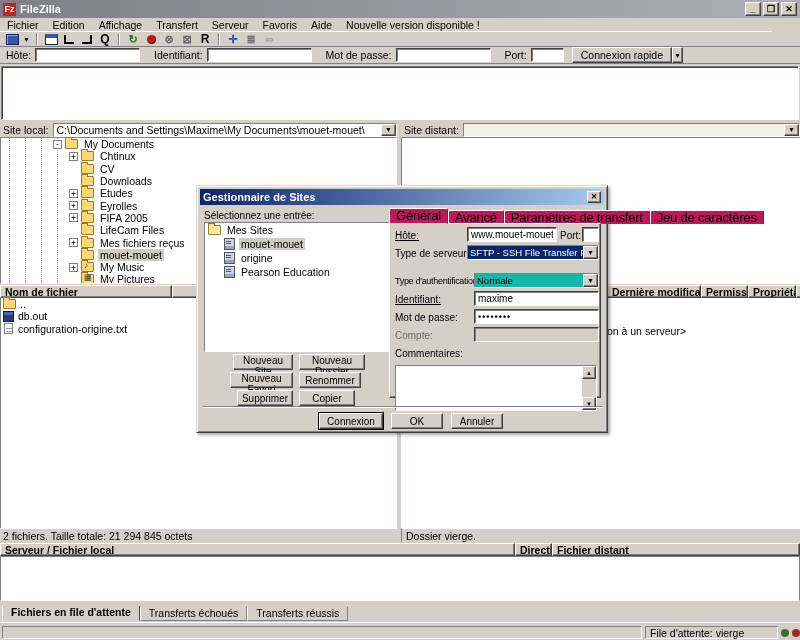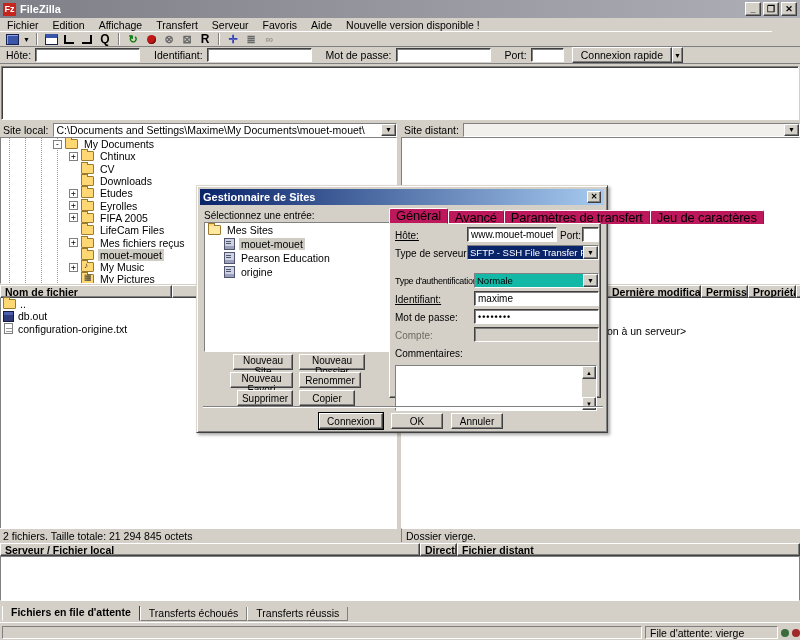--- a/index.html
+++ b/index.html
@@ -317,21 +317,21 @@
   </div>
 
   <div class="list-r">
     <span class="remote-msg">&lt;Pas de connexion à un serveur&gt;</span>
   </div>
 
   <div class="pstat-l">2 fichiers. Taille totale: 21 294 845 octets</div>
   <div class="pstat-r">Dossier vierge.</div>
 
   <div class="qhdr">
-    <div class="hcell raised" style="width:420px">Serveur / Fichier local</div>
+    <div class="hcell raised" style="width:515px">Serveur / Fichier local</div>
     <div class="hcell raised" style="width:37px">Direction</div>
     <div class="hcell raised hfill">Fichier distant</div>
   </div>
   <div class="qbody"></div>
 
   <div class="tabsrow">
     <div class="btab active">Fichiers en file d'attente</div>
     <div class="btab">Transferts échoués</div>
     <div class="btab">Transferts réussis</div>
   </div>
@@ -355,25 +355,25 @@
       <div class="trow" style="padding-left:3px">
           <span class="fold" style="background:#ffe9a0"></span>
           <span class="tlabel">Mes Sites</span>
         </div>
       <div class="trow" style="padding-left:18px">
           <span class="srv"></span>
           <span class="tlabel sel-inactive">mouet-mouet</span>
         </div>
       <div class="trow" style="padding-left:18px">
           <span class="srv"></span>
-          <span class="tlabel">Pearson Education</span>
+          <span class="tlabel">origine</span>
         </div>
       <div class="trow" style="padding-left:18px">
           <span class="srv"></span>
-          <span class="tlabel">origine</span>
+          <span class="tlabel">Pearson Education</span>
         </div>
     </div>
 
     <button class="btn dlg-btn" style="left:36px;top:168px;width:60px">Nouveau Site</button>
     <button class="btn dlg-btn" style="left:102px;top:168px;width:66px">Nouveau Dossier</button>
     <button class="btn dlg-btn" style="left:33px;top:186px;width:63px">Nouveau Favori</button>
     <button class="btn dlg-btn" style="left:102px;top:186px;width:62px">Renommer</button>
     <button class="btn dlg-btn" style="left:40px;top:204px;width:56px">Supprimer</button>
     <button class="btn dlg-btn" style="left:102px;top:204px;width:56px">Copier</button>
 

